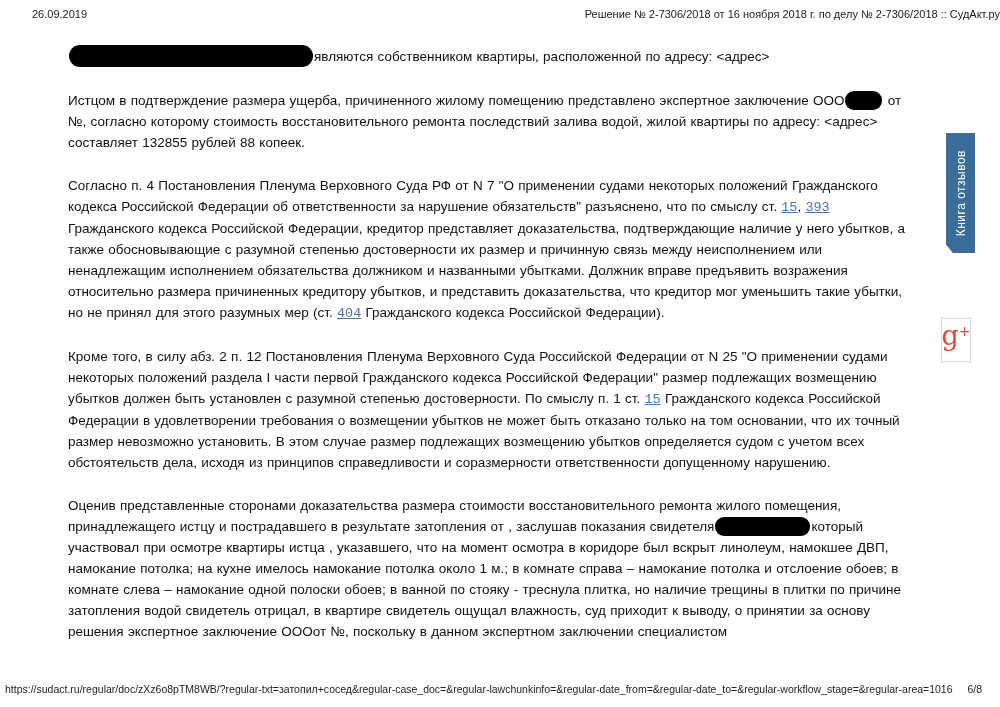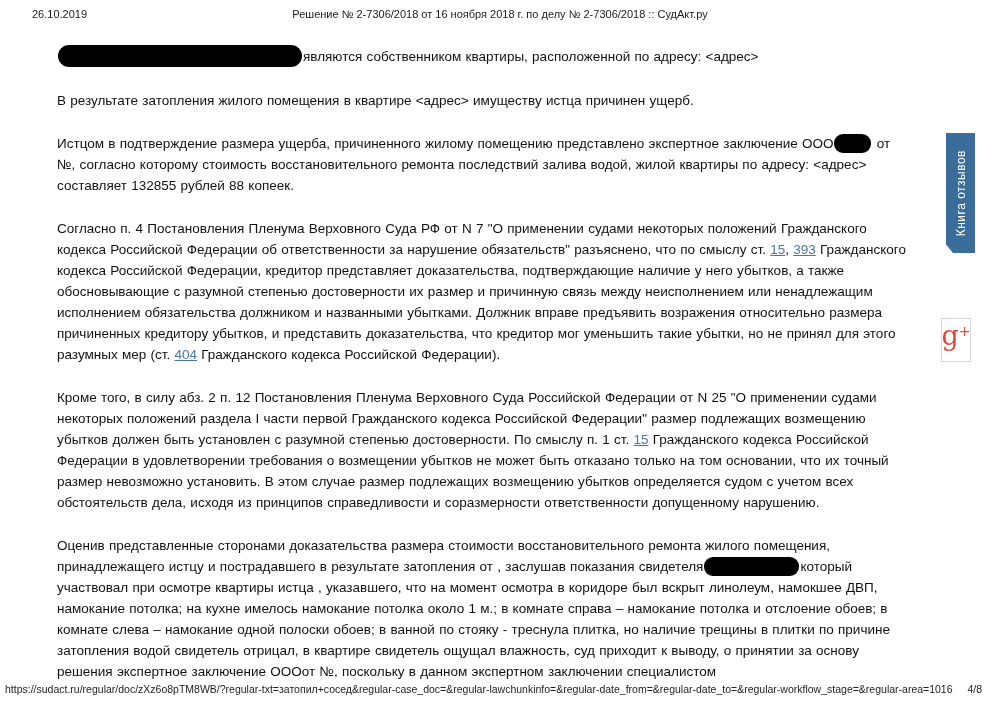--- a/index.html
+++ b/index.html
@@ -13,38 +13,39 @@
     -webkit-font-smoothing: antialiased;
   }
 
   
   .print-header {
     position: absolute; top: 8px; left: 0; right: 0;
     height: 16px;
     font-size: 11px; color: #1a1a1a;
   }
   .print-header .date { position: absolute; left: 32px; top: 0; }
-  .print-header .title { position: absolute; left: 0; right: 0; top: 0; text-align: center; }
+  .print-header .title { position: absolute; left: 0; right: 0; top: 0; text-align: right; }
 
   
   .doc {
     position: absolute; top: 46px; left: 52px;
     width: 856px;
   }
   .para {
-    margin: 0 0 22px 5px;
+    margin: 0 0 22px 16px;
     font-size: 13.5px;
     line-height: 21px;
     color: #111111;
     word-spacing: 0.5px;
   }
   .doc-link {
     color: #4a74a4;
     text-decoration: underline;
     cursor: pointer;
+    font-family: Liberation Mono, monospace;
   }
   .redaction {
     display: inline-block;
     height: 19px;
     background: #000000;
     border-radius: 9px;
     vertical-align: middle;
     margin: 0 1px;
     transform: translateY(-1px);
   }
@@ -98,38 +99,37 @@
     display: flex; justify-content: space-between; align-items: baseline;
     font-size: 10.5px; color: #222222;
   }
   .print-footer .url { white-space: nowrap; overflow: hidden; }
   .print-footer .page { margin-left: 14px; white-space: nowrap; }
 </style>
 </head>
 <body>
 
 <div class="print-header">
-  <span class="date">26.10.2019</span>
+  <span class="date">26.09.2019</span>
   <span class="title">Решение № 2-7306/2018 от 16 ноября 2018 г. по делу № 2-7306/2018 :: СудАкт.ру</span>
 </div>
 
 <div class="doc">
     <p class="para"><span class="redaction lead" style="width: 244px;"></span>являются собственником квартиры, расположенной по адресу: &lt;адрес&gt;</p>
-    <p class="para">В результате затопления жилого помещения в квартире &lt;адрес&gt; имуществу истца причинен ущерб.</p>
     <p class="para">Истцом в подтверждение размера ущерба, причиненного жилому помещению представлено экспертное заключение ООО<span class="redaction" style="width: 37px;"></span> от №, согласно которому стоимость восстановительного ремонта последствий залива водой, жилой квартиры по адресу: &lt;адрес&gt; составляет 132855 рублей 88 копеек.</p>
     <p class="para">Согласно п. 4 Постановления Пленума Верховного Суда РФ от N 7 "О применении судами некоторых положений Гражданского кодекса Российской Федерации об ответственности за нарушение обязательств" разъяснено, что по смыслу ст. <a class="doc-link">15</a>, <a class="doc-link">393</a> Гражданского кодекса Российской Федерации, кредитор представляет доказательства, подтверждающие наличие у него убытков, а также обосновывающие с разумной степенью достоверности их размер и причинную связь между неисполнением или ненадлежащим исполнением обязательства должником и названными убытками. Должник вправе предъявить возражения относительно размера причиненных кредитору убытков, и представить доказательства, что кредитор мог уменьшить такие убытки, но не принял для этого разумных мер (ст. <a class="doc-link">404</a> Гражданского кодекса Российской Федерации).</p>
     <p class="para">Кроме того, в силу абз. 2 п. 12 Постановления Пленума Верховного Суда Российской Федерации от N 25 "О применении судами некоторых положений раздела I части первой Гражданского кодекса Российской Федерации" размер подлежащих возмещению убытков должен быть установлен с разумной степенью достоверности. По смыслу п. 1 ст. <a class="doc-link">15</a> Гражданского кодекса Российской Федерации в удовлетворении требования о возмещении убытков не может быть отказано только на том основании, что их точный размер невозможно установить. В этом случае размер подлежащих возмещению убытков определяется судом с учетом всех обстоятельств дела, исходя из принципов справедливости и соразмерности ответственности допущенному нарушению.</p>
     <p class="para">Оценив представленные сторонами доказательства размера стоимости восстановительного ремонта жилого помещения, принадлежащего истцу и пострадавшего в результате затопления от , заслушав показания свидетеля<span class="redaction" style="width: 95px;"></span>который участвовал при осмотре квартиры истца , указавшего, что на момент осмотра в коридоре был вскрыт линолеум, намокшее ДВП, намокание потолка; на кухне имелось намокание потолка около 1 м.; в комнате справа – намокание потолка и отслоение обоев; в комнате слева – намокание одной полоски обоев; в ванной по стояку - треснула плитка, но наличие трещины в плитки по причине затопления водой свидетель отрицал, в квартире свидетель ощущал влажность, суд приходит к выводу, о принятии за основу решения экспертное заключение ОООот №, поскольку в данном экспертном заключении специалистом</p>
   </div>
 
 <div class="feedback-badge">
   <span class="vtext">Книга отзывов</span>
 </div>
 
 <div class="gplus-button">
   <span class="g">g</span>
   <span class="plus">+</span>
 </div>
 
 <div class="print-footer">
   <span class="url">https://sudact.ru/regular/doc/zXz6o8pTM8WB/?regular-txt=затопил+сосед&amp;regular-case_doc=&amp;regular-lawchunkinfo=&amp;regular-date_from=&amp;regular-date_to=&amp;regular-workflow_stage=&amp;regular-area=1016&amp;regular-c...</span>
-  <span class="page">4/8</span>
+  <span class="page">6/8</span>
 </div>
 
 </body></html>

